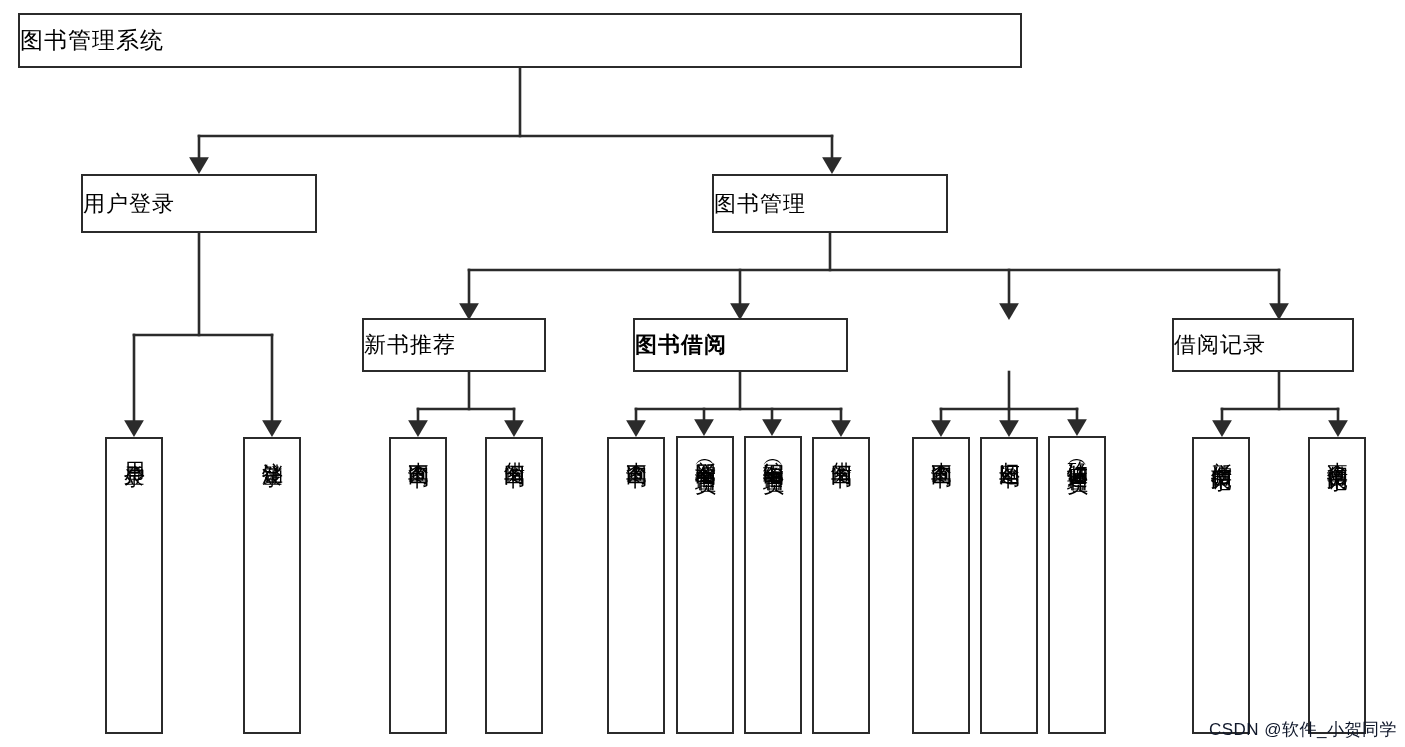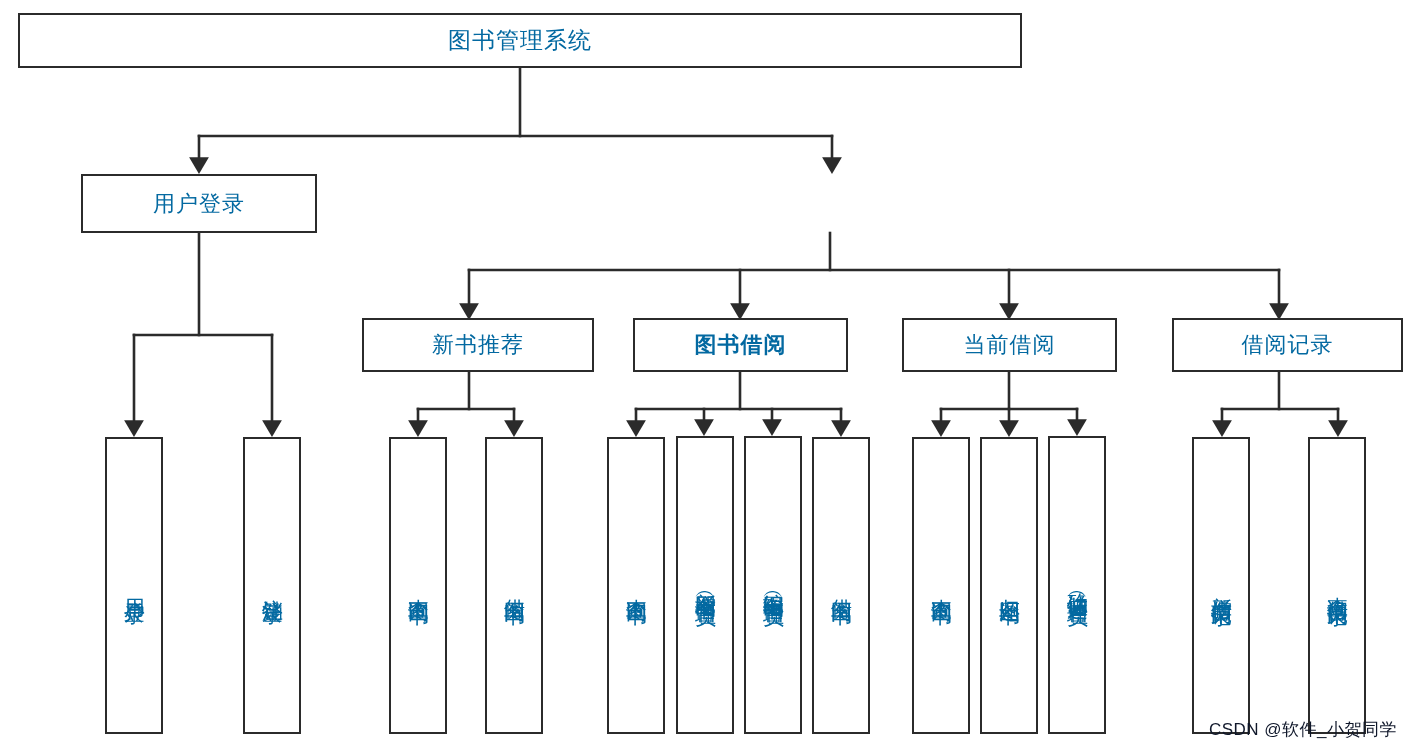--- a/index.html
+++ b/index.html
@@ -26,22 +26,21 @@
     height: 747px;
     pointer-events: none;
   }
   .node {
     position: absolute;
     box-sizing: border-box;
     border: 2px solid #2b2b2b;
     background: #ffffff;
     display: flex;
     align-items: center;
-    justify-content: center;
-    color: #0369a1;
+    color: #000000;
     line-height: 1.18;
   }
   .node.horiz {
     font-size: 22px;
     letter-spacing: 1px;
     writing-mode: horizontal-tb;
   }
   .node.root {
     font-size: 23px;
   }
@@ -131,34 +130,34 @@
   </svg>
 
   <div class="node horiz root" style="left:18px; top:13px; width:1004px; height:55px;">
     <span class="htext">图书管理系统</span>
   </div>
 
   <div class="node horiz" style="left:81px; top:174px; width:236px; height:59px;">
     <span class="htext">用户登录</span>
   </div>
 
-
-  <div class="node horiz" style="left:362px; top:318px; width:232px; height:54px;">
+  <div class="node horiz" style="left:712px; top:174px; width:236px; height:59px;">
+    <span class="htext">图书管理</span>
+  </div>
+
+  <div class="node horiz" style="left:362px; top:318px; width:184px; height:54px;">
     <span class="htext">新书推荐</span>
   </div>
 
   <div class="node horiz" style="left:633px; top:318px; width:215px; height:54px;font-weight:bold;">
     <span class="htext">图书借阅</span>
   </div>
 
-  <div class="node horiz" style="left:902px; top:318px; width:215px; height:54px;">
-    <span class="htext">当前借阅</span>
-  </div>
-
-  <div class="node horiz" style="left:1172px; top:318px; width:231px; height:54px;">
+
+  <div class="node horiz" style="left:1172px; top:318px; width:182px; height:54px;">
     <span class="htext">借阅记录</span>
   </div>
 
   <div class="node vert" style="left:105px; top:437px; width:58px; height:297px;">
     <span class="vtext">用户登录</span>
   </div>
 
   <div class="node vert" style="left:243px; top:437px; width:58px; height:297px;">
     <span class="vtext">注销登录</span>
   </div>

